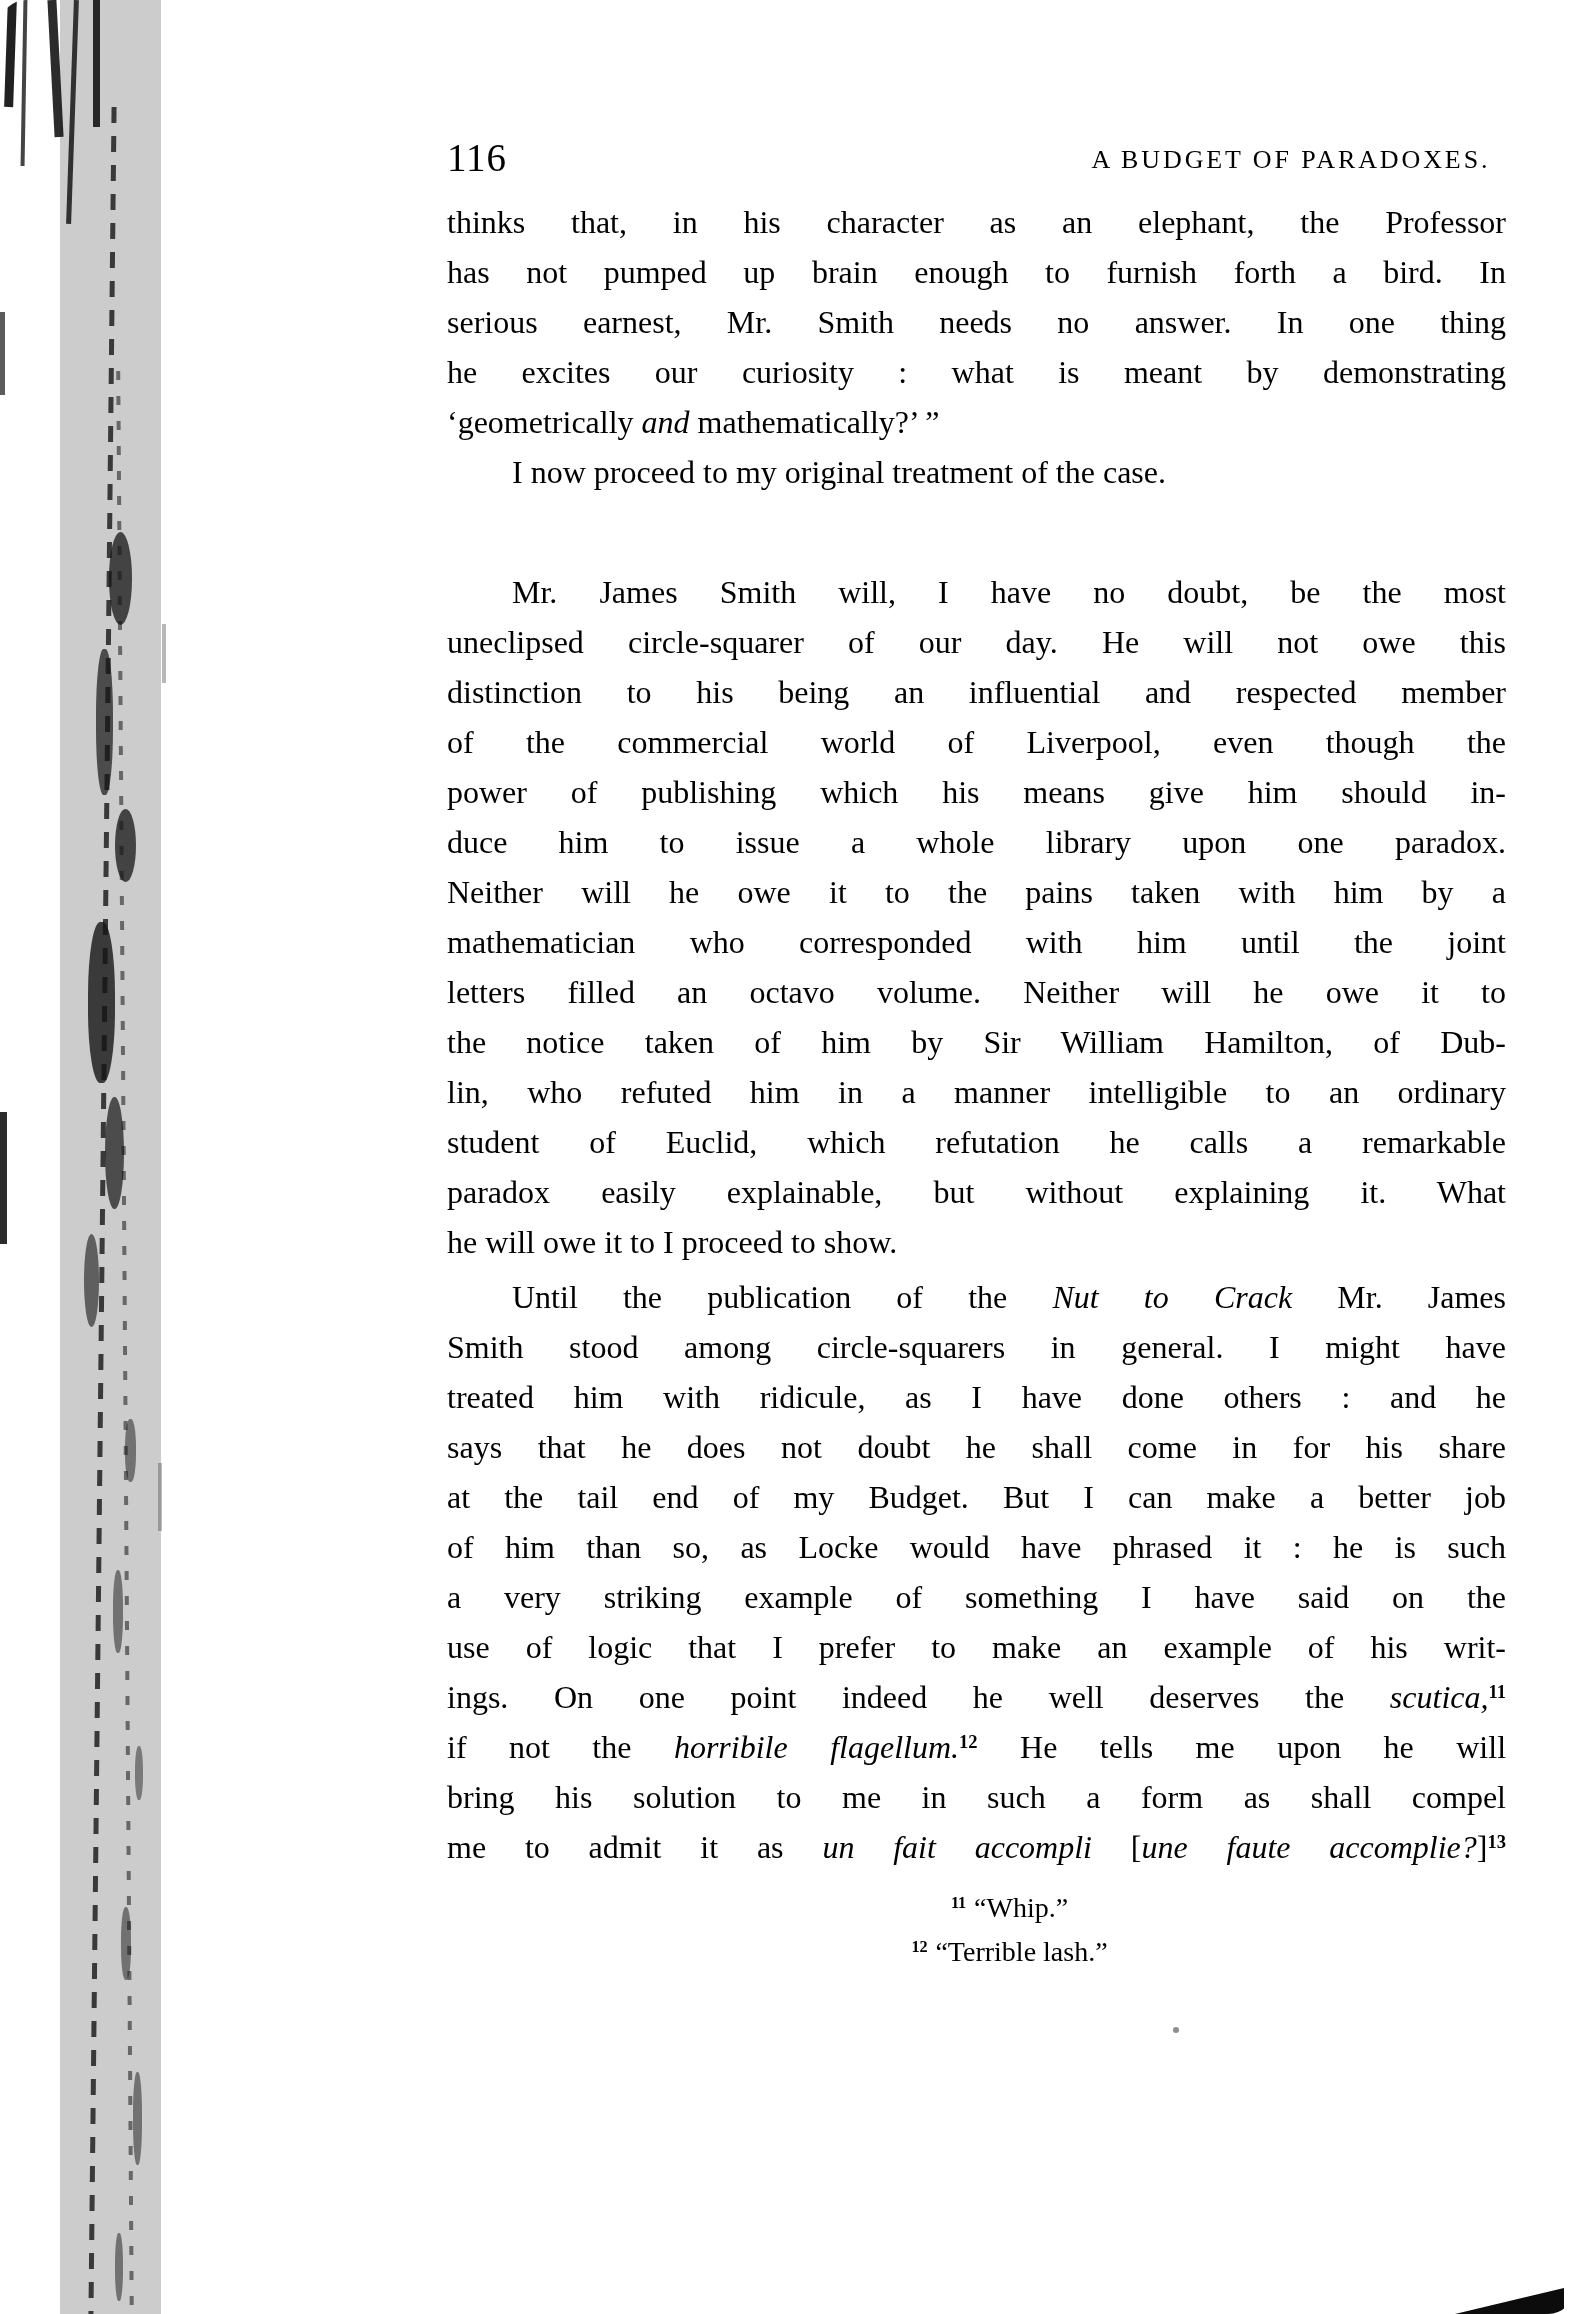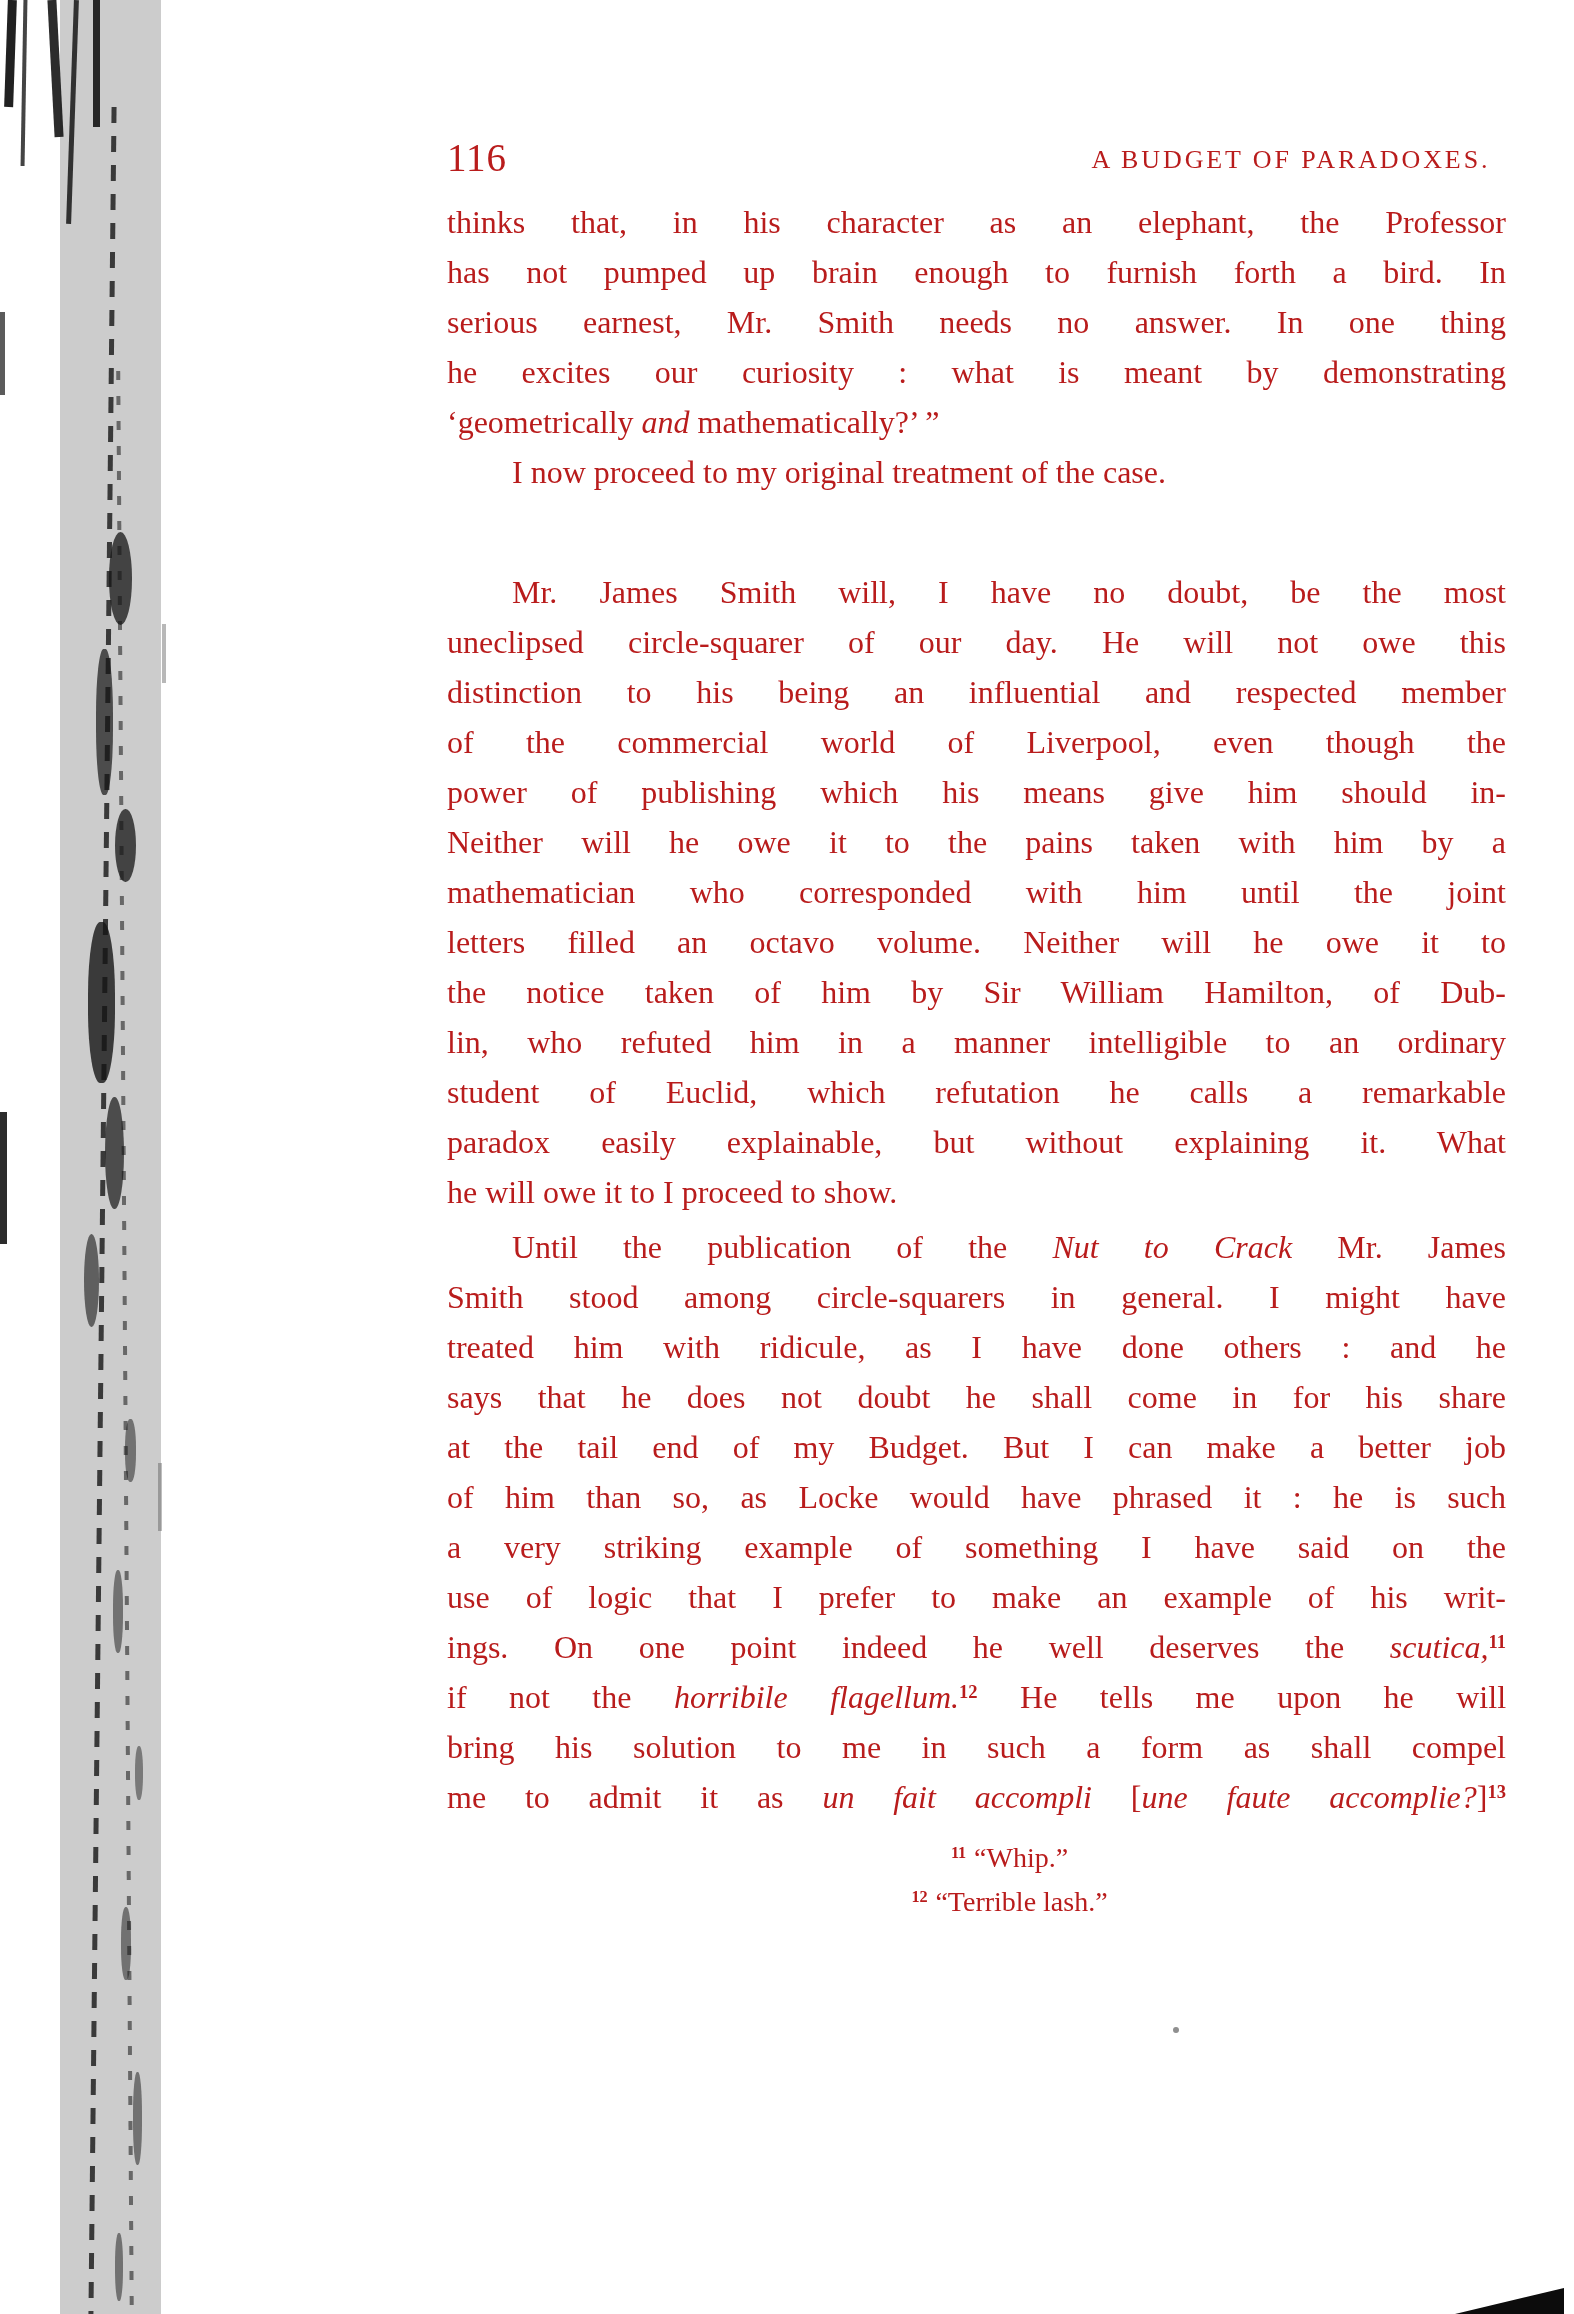--- a/index.html
+++ b/index.html
@@ -1,22 +1,23 @@
 <!DOCTYPE html>
 <html><head>
 <meta charset="utf-8">
 <style>
   html,body{margin:0;padding:0;background:#ffffff;}
   .page{
     position:relative;
     width:1574px;height:2314px;
     background:#ffffff;
-    color:#b91c1c;
+    color:#000000;
     font-family:"Liberation Serif", serif;
     overflow:hidden;
+    border-radius:26px;
   }
   
   .column{position:absolute;left:447px;top:135px;width:1059px;}
   .header{position:relative;height:62px;}
   .page-number{position:absolute;left:0;top:0;font-size:39px;letter-spacing:1px;}
   .running-title{
     position:absolute;left:0;right:0;top:9.8px;
     text-align:right;font-size:26px;letter-spacing:2.9px;
     transform:translateX(-15.6px);
     white-space:nowrap;
@@ -104,20 +105,21 @@
         </div>
         <div class="para">
           <div class="line first-indent end"><span>I now proceed to my original treatment of the case.</span></div>
         </div>
         <div class="para" style="margin-top: 70px;">
           <div class="line first-indent"><span>Mr. James Smith will, I have no doubt, be the most</span></div>
           <div class="line"><span>uneclipsed circle-squarer of our day.  He will not owe this</span></div>
           <div class="line"><span>distinction to his being an influential and respected member</span></div>
           <div class="line"><span>of the commercial world of Liverpool, even though the</span></div>
           <div class="line"><span>power of publishing which his means give him should in-</span></div>
+          <div class="line"><span>duce him to issue a whole library upon one paradox.</span></div>
           <div class="line"><span>Neither will he owe it to the pains taken with him by a</span></div>
           <div class="line"><span>mathematician who corresponded with him until the joint</span></div>
           <div class="line"><span>letters filled an octavo volume.  Neither will he owe it to</span></div>
           <div class="line"><span>the notice taken of him by Sir William Hamilton, of Dub-</span></div>
           <div class="line"><span>lin, who refuted him in a manner intelligible to an ordinary</span></div>
           <div class="line"><span>student of Euclid, which refutation he calls a remarkable</span></div>
           <div class="line"><span>paradox easily explainable, but without explaining it.  What</span></div>
           <div class="line end"><span>he will owe it to I proceed to show.</span></div>
         </div>
         <div class="para" style="margin-top: 4.9px;">

